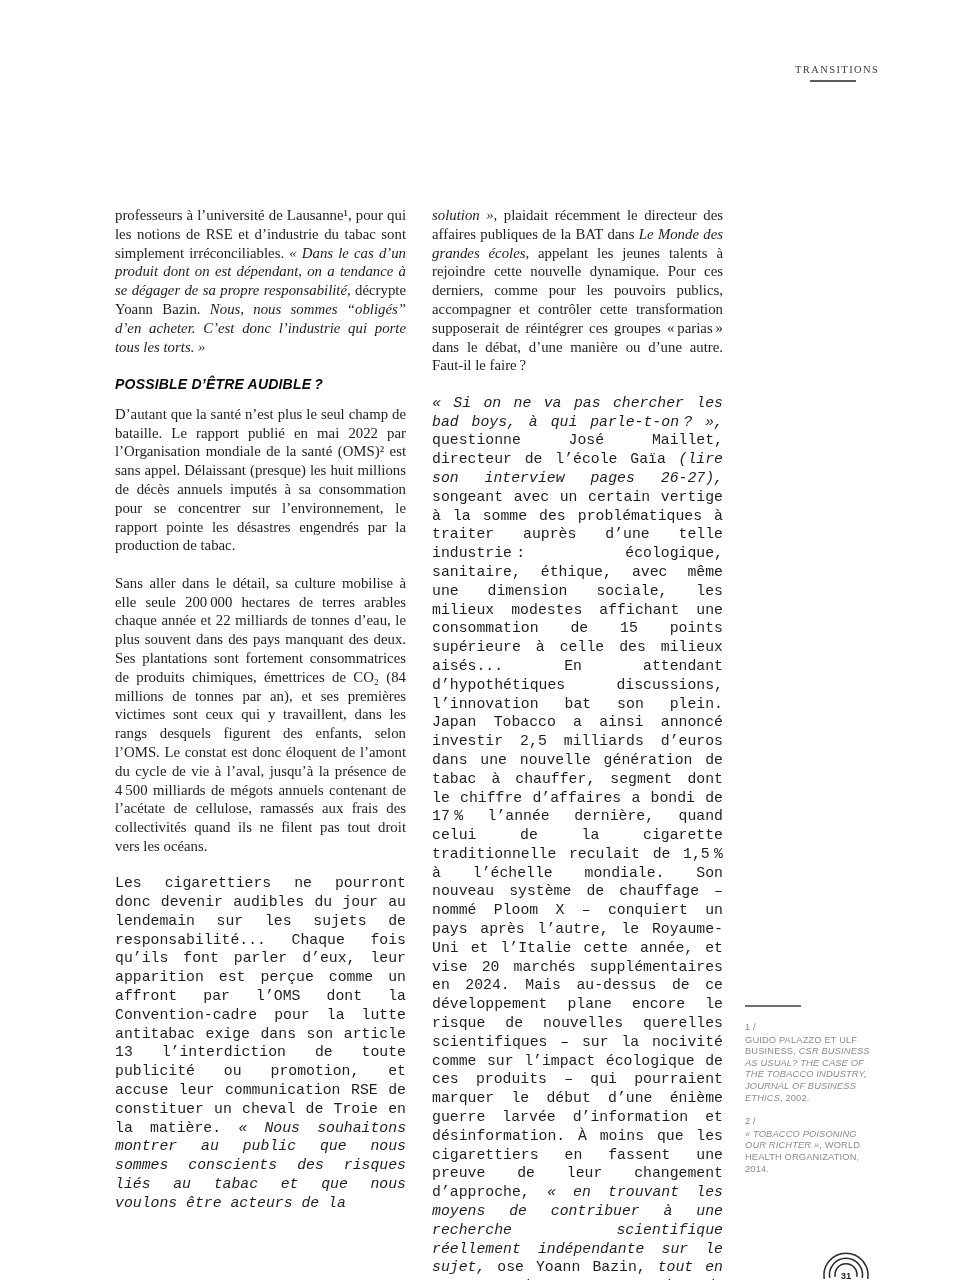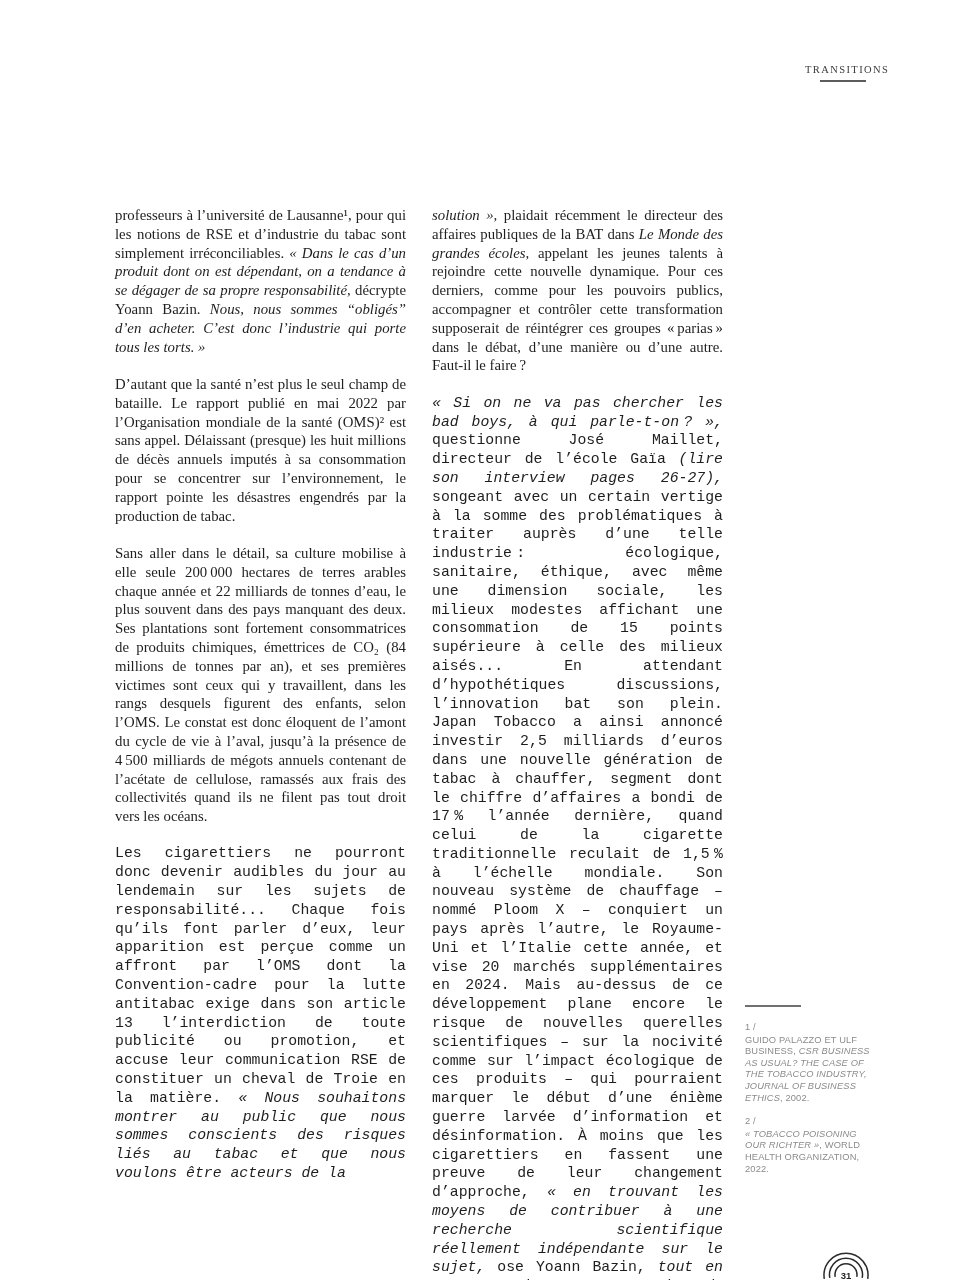--- a/index.html
+++ b/index.html
@@ -10,21 +10,20 @@
     color: #1e1e1e;
     position: relative;
     overflow: hidden;
   }
   .page { position: absolute; inset: 0; background: #ffffff; }
 
   
   .rubric {
     position: absolute; top: 64px; left: 795px; width: 76px;
     text-align: center;
-    margin-left: 10px;
   }
   .rubric-label {
     font-family: "Liberation Serif", serif;
     font-size: 10.5px; letter-spacing: 1.4px;
     color: #3c3c3c; white-space: nowrap;
   }
   .rubric-rule {
     width: 46px; height: 2px; background: #5c5c5c;
     margin: 5px auto 0 auto;
   }
@@ -80,20 +79,21 @@
   <div class="rubric">
     <div class="rubric-label">TRANSITIONS</div>
     <div class="rubric-rule"></div>
   </div>
 
   <div class="columns">
 
     <div class="col">
       <p><span>professeurs à l’université de Lausanne¹, pour qui les notions de RSE et d’industrie du tabac sont simplement irréconciliables. </span><span class="it">« Dans le cas d’un produit dont on est dépendant, on a tendance à se dégager de sa propre responsabilité, </span><span>décrypte Yoann Bazin. </span><span class="it">Nous, nous sommes “obligés” d’en acheter. C’est donc l’industrie qui porte tous les torts. »</span></p>
 
+      <h2 class="subhead">POSSIBLE D’ÊTRE AUDIBLE ?</h2>
 
       <p><span>D’autant que la santé n’est plus le seul champ de bataille. Le rapport publié en mai 2022 par l’Organisation mondiale de la santé (OMS)² est sans appel. Délaissant (presque) les huit millions de décès annuels imputés à sa consommation pour se concentrer sur l’environnement, le rapport pointe les désastres engendrés par la production de tabac.</span></p>
 
       <p><span>Sans aller dans le détail, sa culture mobilise à elle seule 200 000 hectares de terres arables chaque année et 22 milliards de tonnes d’eau, le plus souvent dans des pays manquant des deux. Ses plantations sont fortement consommatrices de produits chimiques, émettrices de CO₂ (84 millions de tonnes par an), et ses premières victimes sont ceux qui y travaillent, dans les rangs desquels figurent des enfants, selon l’OMS. Le constat est donc éloquent de l’amont du cycle de vie à l’aval, jusqu’à la présence de 4 500 milliards de mégots annuels contenant de l’acétate de cellulose, ramassés aux frais des collectivités quand ils ne filent pas tout droit vers les océans.</span></p>
 
       <p><span>Les cigarettiers ne pourront donc devenir audibles du jour au lendemain sur les sujets de responsabilité... Chaque fois qu’ils font parler d’eux, leur apparition est perçue comme un affront par l’OMS dont la Convention-cadre pour la lutte antitabac exige dans son article 13 l’interdiction de toute publicité ou promotion, et accuse leur communication RSE de constituer un cheval de Troie en la matière. </span><span class="it">« Nous souhaitons montrer au public que nous sommes conscients des risques liés au tabac et que nous voulons être acteurs de la</span></p>
     </div>
 
     <div class="col">
       <p><span class="it">solution », </span><span>plaidait récemment le directeur des affaires publiques de la BAT dans </span><span class="it">Le Monde des grandes écoles, </span><span>appelant les jeunes talents à rejoindre cette nouvelle dynamique. Pour ces derniers, comme pour les pouvoirs publics, accompagner et contrôler cette transformation supposerait de réintégrer ces groupes « parias » dans le débat, d’une manière ou d’une autre. Faut-il le faire ?</span></p>
@@ -104,21 +104,21 @@
   </div>
 
   <div class="footnotes">
     <div class="fn-rule"></div>
 
     <div class="fn">
       <span class="fn-label">1 /</span><span>GUIDO PALAZZO ET ULF BUSINESS, </span><span class="it">CSR BUSINESS AS USUAL? THE CASE OF THE TOBACCO INDUSTRY, JOURNAL OF BUSINESS ETHICS</span><span>, 2002.</span>
     </div>
 
     <div class="fn">
-      <span class="fn-label">2 /</span><span class="it">« TOBACCO POISONING OUR RICHTER »</span><span>, WORLD HEALTH ORGANIZATION, 2022.</span>
+      <span class="fn-label">2 /</span><span class="it">« TOBACCO POISONING OUR RICHTER »</span><span>, WORLD HEALTH ORGANIZATION, 2014.</span>
     </div>
   </div>
 
   <div class="page-logo">
     <svg width="62" height="42" viewBox="0 0 62 42">
       <path d="M 9.3 32.8 A 22 22 0 1 1 52.7 32.8" fill="none" stroke="#2a2a2a" stroke-width="1.5"></path>
       <path d="M 14.8 31.9 A 16.5 16.5 0 1 1 47.2 31.9" fill="none" stroke="#2a2a2a" stroke-width="1.5"></path>
       <path d="M 20.2 30.9 A 11 11 0 1 1 41.8 30.9" fill="none" stroke="#2a2a2a" stroke-width="1.5"></path>
       <text x="31" y="33" text-anchor="middle">31</text>
     </svg>

